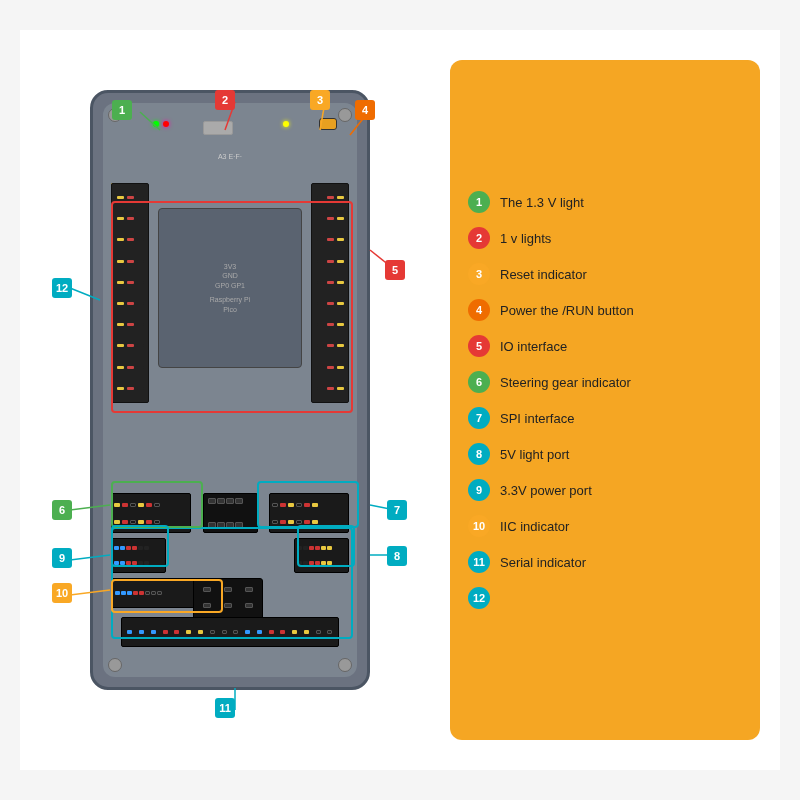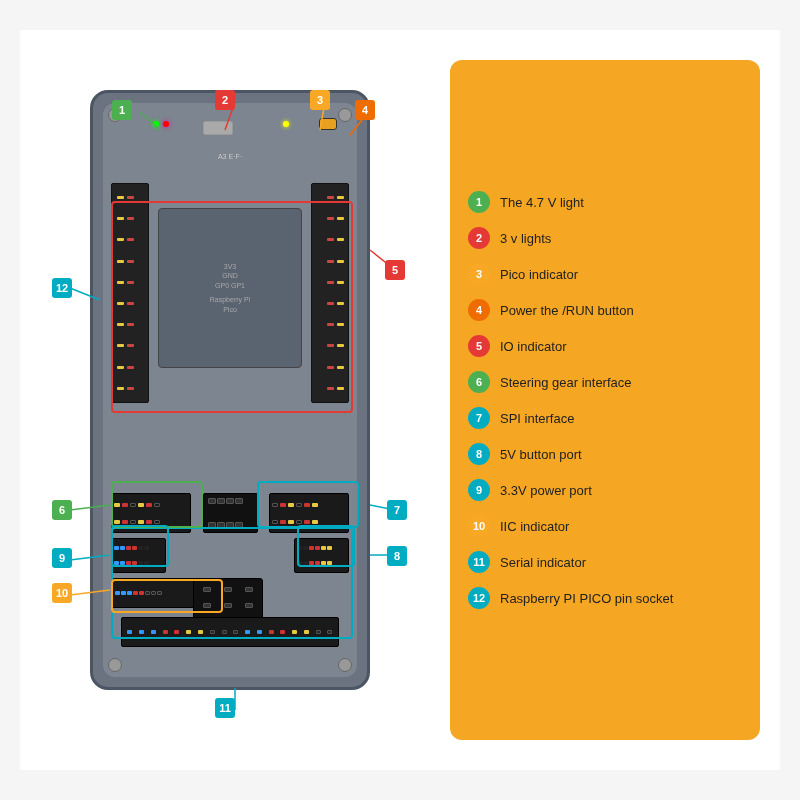--- a/index.html
+++ b/index.html
@@ -498,61 +498,60 @@
     <div class="label-badge teal" style="position:absolute; top:496px; left:347px;">8</div>
 
     <div class="label-badge teal" style="position:absolute; top:648px; left:175px;">11</div>
 
   </div>
 
   <div class="legend-panel">
     <div id="legend-items-container" style="display: flex; flex-direction: column; gap: 14px;">
         <div class="legend-item">
           <div class="legend-num" style="background: rgb(76, 175, 80); color: white;">1</div>
-          <span class="legend-text">The 4.7 V light</span>
+          <span class="legend-text">The 1.3 V light</span>
         </div>
         <div class="legend-item">
           <div class="legend-num" style="background: rgb(229, 57, 53); color: white;">2</div>
-          <span class="legend-text">3 v lights</span>
+          <span class="legend-text">1 v lights</span>
         </div>
         <div class="legend-item">
           <div class="legend-num" style="background: rgb(249, 168, 37); color: white;">3</div>
-          <span class="legend-text">Pico indicator</span>
+          <span class="legend-text">Reset indicator</span>
         </div>
         <div class="legend-item">
           <div class="legend-num" style="background: rgb(239, 108, 0); color: white;">4</div>
           <span class="legend-text">Power the /RUN button</span>
         </div>
         <div class="legend-item">
           <div class="legend-num" style="background: rgb(229, 57, 53); color: white;">5</div>
-          <span class="legend-text">IO indicator</span>
+          <span class="legend-text">IO interface</span>
         </div>
         <div class="legend-item">
           <div class="legend-num" style="background: rgb(76, 175, 80); color: white;">6</div>
-          <span class="legend-text">Steering gear interface</span>
+          <span class="legend-text">Steering gear indicator</span>
         </div>
         <div class="legend-item">
           <div class="legend-num" style="background: rgb(0, 172, 193); color: white;">7</div>
           <span class="legend-text">SPI interface</span>
         </div>
         <div class="legend-item">
           <div class="legend-num" style="background: rgb(0, 172, 193); color: white;">8</div>
-          <span class="legend-text">5V button port</span>
+          <span class="legend-text">5V light port</span>
         </div>
         <div class="legend-item">
           <div class="legend-num" style="background: rgb(0, 172, 193); color: white;">9</div>
           <span class="legend-text">3.3V power port</span>
         </div>
         <div class="legend-item">
           <div class="legend-num" style="background: rgb(249, 168, 37); color: white;">10</div>
           <span class="legend-text">IIC indicator</span>
         </div>
         <div class="legend-item">
           <div class="legend-num" style="background: rgb(0, 172, 193); color: white;">11</div>
           <span class="legend-text">Serial indicator</span>
         </div>
         <div class="legend-item">
           <div class="legend-num" style="background: rgb(0, 172, 193); color: white;">12</div>
-          <span class="legend-text">Raspberry PI PICO pin socket</span>
         </div>
       </div>
   </div>
 </div>
 
 </body></html>

